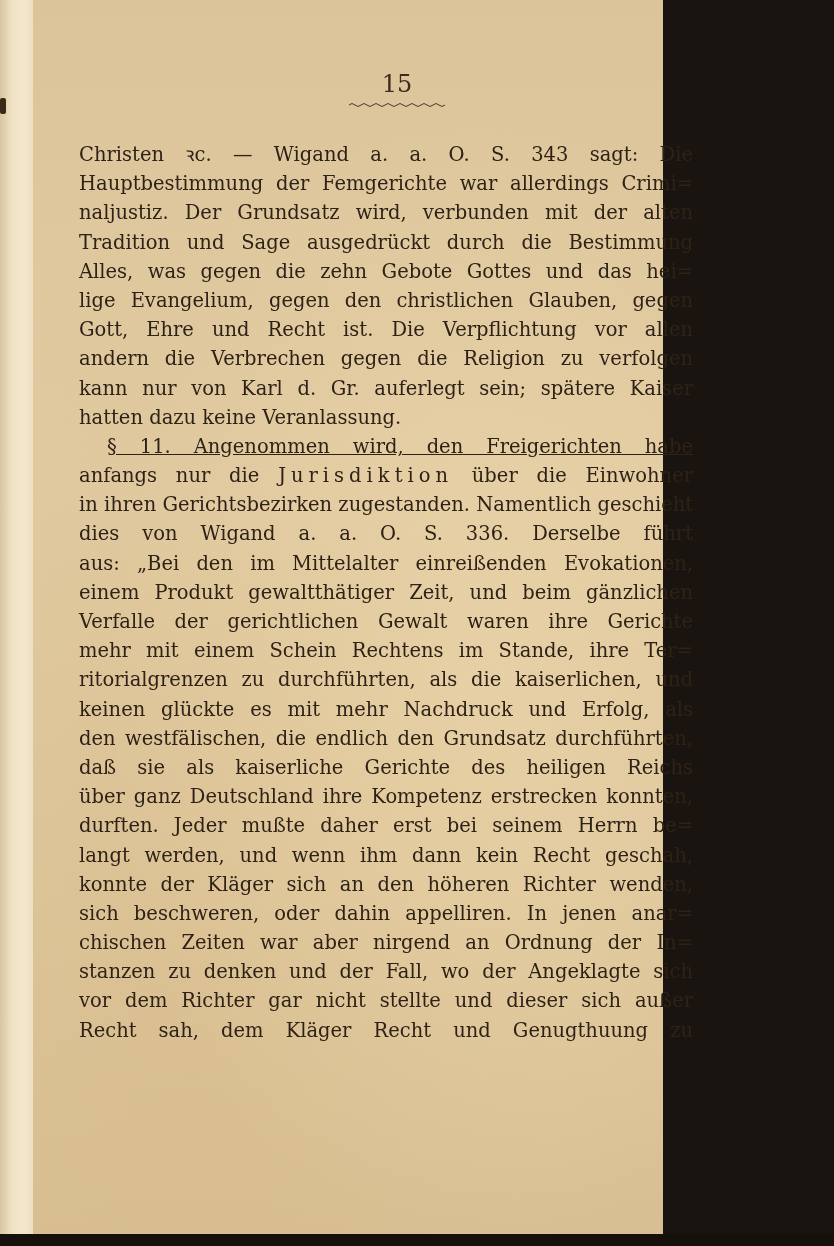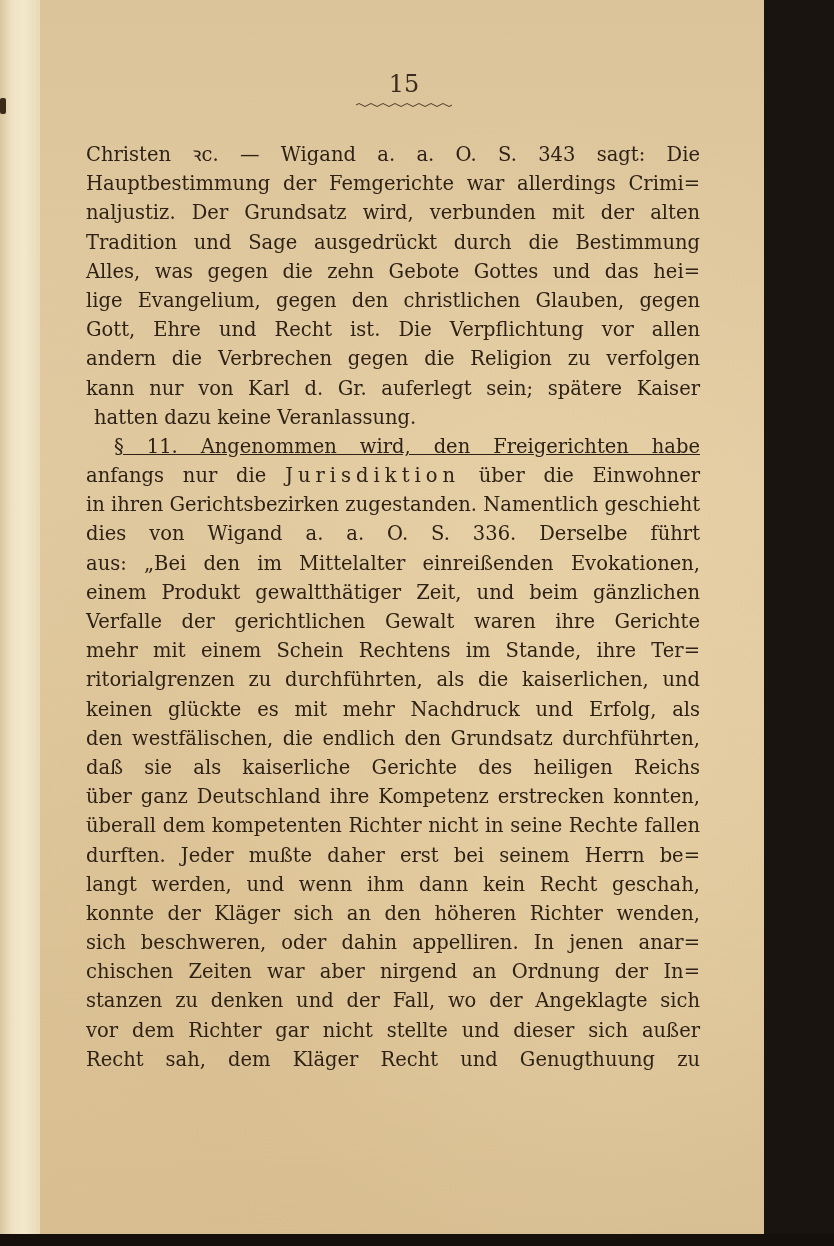--- a/index.html
+++ b/index.html
@@ -22,22 +22,22 @@
   }
   .left-strip .edge-dot {
     position: absolute;
     left: 0; top: 98px;
     width: 6px; height: 16px;
     background: #3a2a18;
     border-radius: 2px;
   }
   .page {
     position: absolute;
-    left: 40px; top: 0;
-    width: 724px; height: 1234px;
+    left: 33px; top: 0;
+    width: 630px; height: 1234px;
     background:
       radial-gradient(ellipse at 70% 55%, rgba(236,214,170,0.55), rgba(0,0,0,0) 60%),
       radial-gradient(ellipse at 25% 80%, rgba(214,186,138,0.45), rgba(0,0,0,0) 55%),
       linear-gradient(180deg, #dcc49a 0%, #e2cba2 40%, #dfc79c 70%, #d8bf93 100%);
   }
   .page-number {
     position: absolute;
     left: 342px; top: 70px;
     width: 44px;
     text-align: center;
@@ -64,21 +64,20 @@
     white-space: nowrap;
     text-align: justify;
     text-align-last: justify;
   }
   .line.indent {
     padding-left: 28px;
     text-decoration: underline;
   }
   .line.last {
     text-align-last: left;
-    margin-left: 8px;
   }
   .spaced {
     letter-spacing: 5px;
   }
   .bottom-shadow {
     position: absolute;
     left: 0; top: 1234px;
     width: 834px; height: 12px;
     background: #15100c;
   }
@@ -113,21 +112,20 @@
       <div class="line">dies von Wigand a. a. O. S. 336. Derselbe führt</div>
       <div class="line">aus: „Bei den im Mittelalter einreißenden Evokationen,</div>
       <div class="line">einem Produkt gewaltthätiger Zeit, und beim gänzlichen</div>
       <div class="line">Verfalle der gerichtlichen Gewalt waren ihre Gerichte</div>
       <div class="line">mehr mit einem Schein Rechtens im Stande, ihre Ter=</div>
       <div class="line">ritorialgrenzen zu durchführten, als die kaiserlichen, und</div>
       <div class="line">keinen glückte es mit mehr Nachdruck und Erfolg, als</div>
       <div class="line">den westfälischen, die endlich den Grundsatz durchführten,</div>
       <div class="line">daß sie als kaiserliche Gerichte des heiligen Reichs</div>
       <div class="line">über ganz Deutschland ihre Kompetenz erstrecken konnten,</div>
-      <div class="line">überall dem kompetenten Richter nicht in seine Rechte fallen</div>
       <div class="line">durften. Jeder mußte daher erst bei seinem Herrn be=</div>
       <div class="line">langt werden, und wenn ihm dann kein Recht geschah,</div>
       <div class="line">konnte der Kläger sich an den höheren Richter wenden,</div>
       <div class="line">sich beschweren, oder dahin appelliren. In jenen anar=</div>
       <div class="line">chischen Zeiten war aber nirgend an Ordnung der In=</div>
       <div class="line">stanzen zu denken und der Fall, wo der Angeklagte sich</div>
       <div class="line">vor dem Richter gar nicht stellte und dieser sich außer</div>
       <div class="line">Recht sah, dem Kläger Recht und Genugthuung zu</div>
     </div>
 </div>

